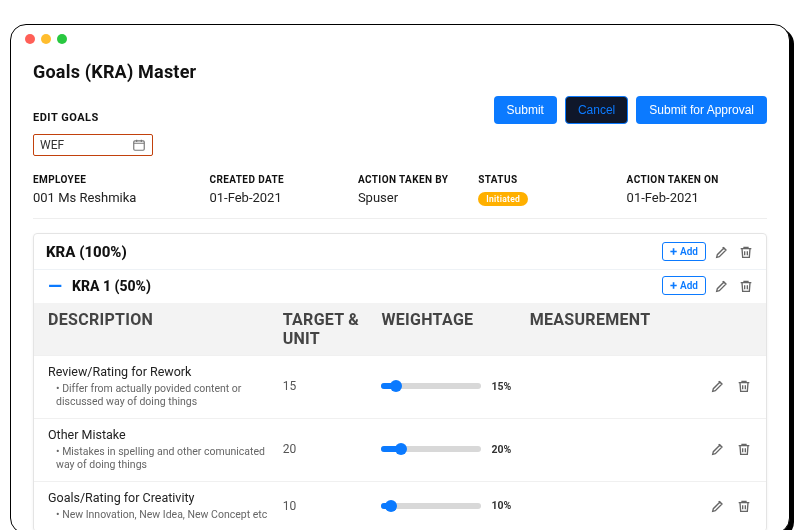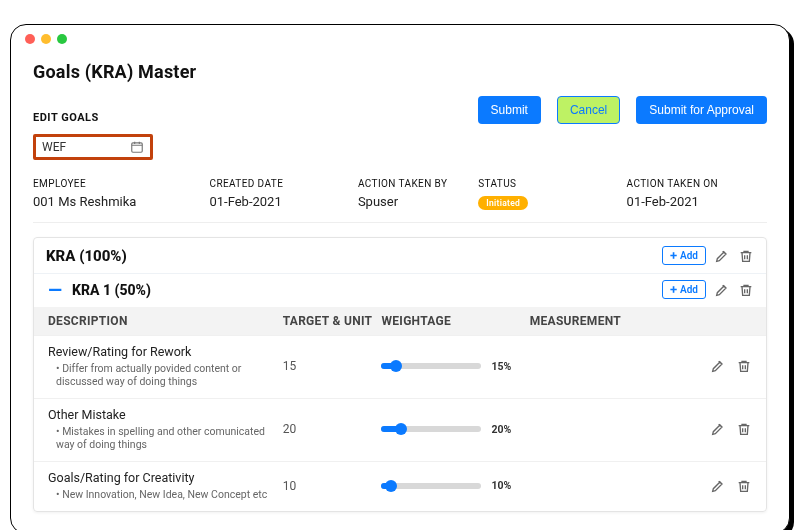--- a/index.html
+++ b/index.html
@@ -9,44 +9,44 @@
     border-radius: 16px; border:1px solid #000; box-shadow: 4px 4px 0 #000; overflow:hidden;
     display:flex; flex-direction:column;
   }
   .titlebar { height: 28px; display:flex; align-items:center; gap:6px; padding-left:14px; }
   .tldot { width:10px; height:10px; border-radius:50%; }
   .r{background:#ff5f57;} .y{background:#ffbd2e;} .g{background:#28c840;}
   .content { padding: 8px 22px 0 22px; flex:1; overflow:hidden; color:#111; }
   .page-title { font-size: 18px; font-weight: 700; letter-spacing:.2px; }
   .row-top { display:flex; align-items:flex-end; justify-content:space-between; margin-top:14px; }
   .section-label { font-size: 11px; font-weight:700; letter-spacing:.5px; }
-  .btns { display:flex; gap:16px; }
+  .btns { display:flex; gap:8px; }
   .btn { font-size:12px; border-radius:4px; padding:6px 12px; cursor:pointer; border:1px solid transparent; }
   .btn-primary { background:#0b7aff; color:#fff; }
-  .btn-outline { background:#bef264; color:#0b7aff; border:1px solid #0b7aff; }
+  .btn-outline { background:#0f172a; color:#0b7aff; border:1px solid #0b7aff; }
   .wef-row { margin-top:10px; }
-  .wef-input { display:inline-flex; align-items:center; border:3px solid #c2410c; border-radius:2px; padding:3px 6px; width:120px; justify-content:space-between; }
+  .wef-input { display:inline-flex; align-items:center; border:1px solid #c2410c; border-radius:2px; padding:3px 6px; width:120px; justify-content:space-between; }
   .wef-input span { font-size:12px; color:#333; }
   .cal-icon { width:14px; height:14px; color:#777; }
   .meta { display:grid; grid-template-columns: 1.2fr 1fr .8fr 1fr 1fr; gap:8px; margin-top:18px; padding-bottom:12px; border-bottom:1px solid #eee; }
-  .meta .h { font-size:10px; font-weight:400; letter-spacing:.4px; color:#111; margin-bottom:5px; }
+  .meta .h { font-size:10px; font-weight:700; letter-spacing:.4px; color:#111; margin-bottom:5px; }
   .meta .v { font-size:13px; color:#222; }
   .badge { display:inline-block; background:#ffb000; color:#fff; font-size:8.5px; padding:2px 8px; border-radius:999px; font-weight:600; letter-spacing:.3px; }
   .panel { border:1px solid #e4e4e4; box-shadow:0 1px 3px rgba(0,0,0,.06); border-radius:4px; margin-top:14px; overflow:hidden; }
   .grp-head { display:flex; align-items:center; justify-content:space-between; padding:8px 12px; }
   .grp-head .ttl { font-size:15px; font-weight:800; }
   .acts { display:flex; align-items:center; gap:8px; }
   .addbtn { display:inline-flex; align-items:center; gap:3px; border:1px solid #0b7aff; color:#0b7aff; font-size:10px; font-weight:600; padding:2px 7px; border-radius:3px; cursor:pointer; }
   .addbtn .plus{font-size:13px; line-height:1;}
   .iconbtn { width:16px; height:16px; color:#666; cursor:pointer; }
   .grp-sub { display:flex; align-items:center; justify-content:space-between; padding:6px 12px 8px; border-top:1px solid #eef2f6; }
   .grp-sub .lft { display:flex; align-items:center; gap:8px; }
   .minus { width:18px; text-align:center; color:#0b7aff; font-size:18px; font-weight:800; line-height:1; }
   .grp-sub .subttl { font-size:14px; font-weight:800; }
-  .thead { display:grid; grid-template-columns: 1.9fr .8fr 1.2fr 1.2fr .6fr; background:#f3f3f3; padding:7px 14px; font-size:12px; font-weight:700; color:#444; letter-spacing:.3px; }
+  .thead { display:grid; grid-template-columns: 1.9fr .8fr 1.2fr 1.2fr .6fr; background:#f3f3f3; padding:7px 14px; font-size:16px; font-weight:700; color:#444; letter-spacing:.3px; }
   .trow { display:grid; grid-template-columns: 1.9fr .8fr 1.2fr 1.2fr .6fr; padding:8px 14px 10px; border-top:1px solid #f0f0f0; align-items:center; }
   .desc .t1 { font-size:12.5px; color:#222; }
   .desc .t2 { font-size:10.5px; color:#666; margin-top:3px; padding-left:8px; }
   .tgt { font-size:12px; color:#555; }
   .wcell { display:flex; align-items:center; gap:10px;font-weight:bold; }
   .slider { position:relative; width:100px; height:6px; background:#d8d8d8; border-radius:4px; }
   .slider .fill { position:absolute; left:0; top:0; bottom:0; background:#0b7aff; border-radius:4px; }
   .slider .knob { position:absolute; top:50%; width:12px; height:12px; background:#0b7aff; border-radius:50%; transform:translate(-50%,-50%); }
   .wpct { font-size:10.5px; color:#333; }
   .rowacts { display:flex; justify-content:flex-end; gap:10px; }

